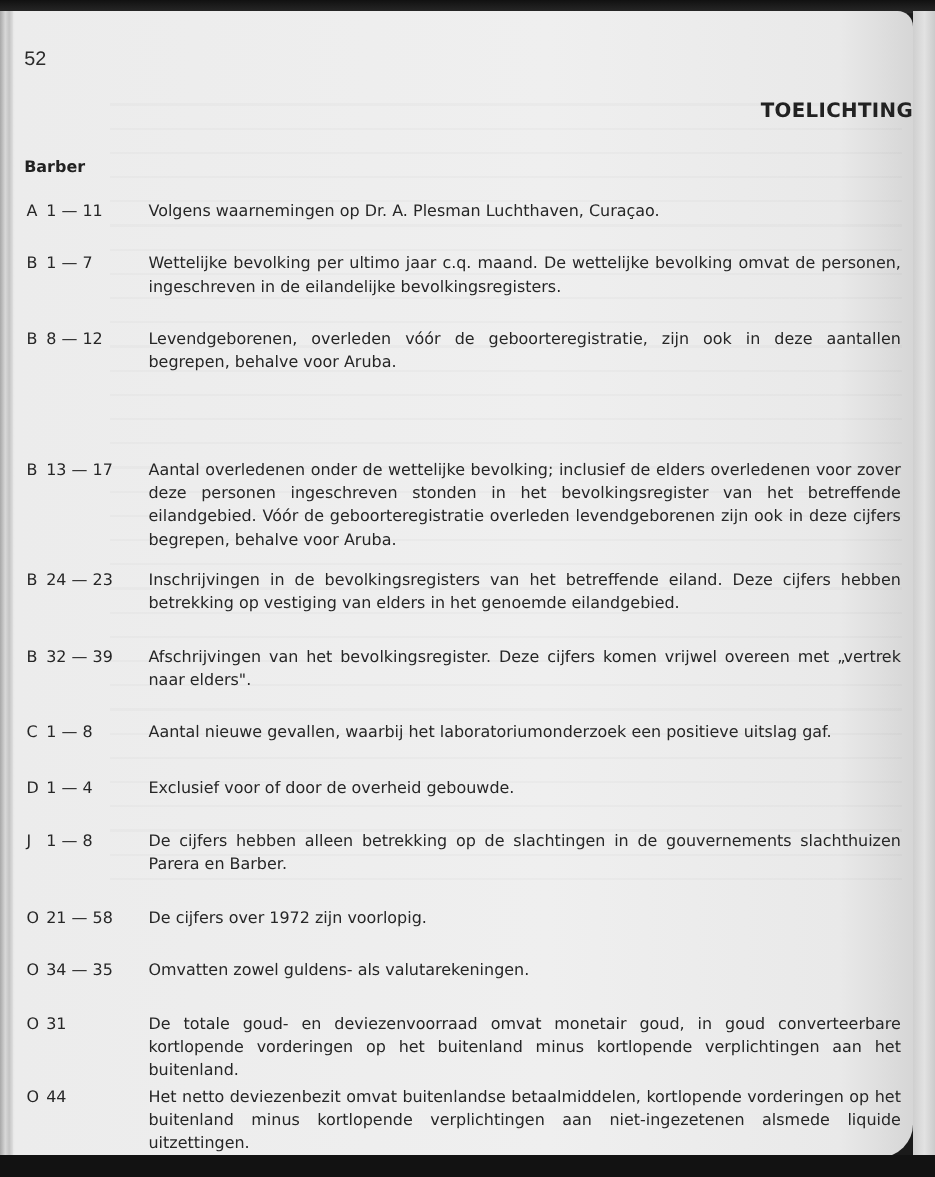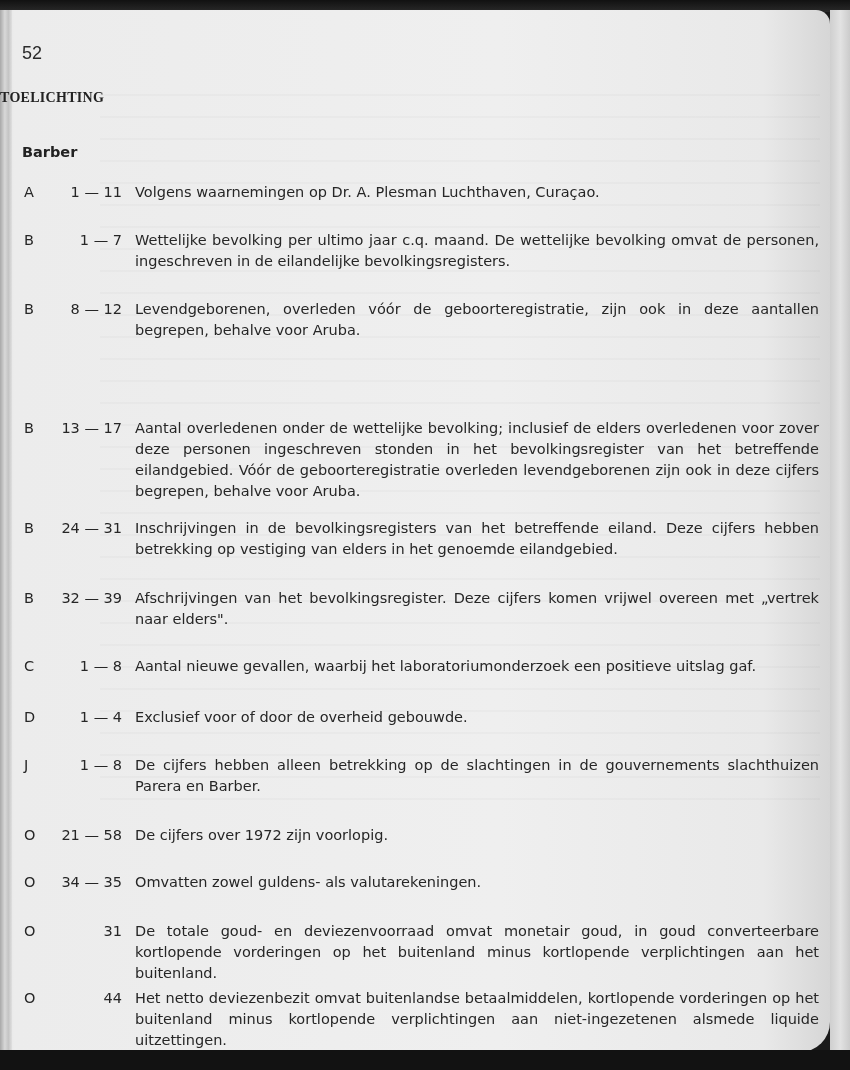--- a/index.html
+++ b/index.html
@@ -31,30 +31,30 @@
       position: absolute; left: 100px; top: 70px; width: 720px; height: 720px;
       background:
         repeating-linear-gradient(0deg, rgba(0,0,0,0.025) 0 2px, transparent 2px 22px);
       opacity: 0.9;
     }
     .page-number {
       position: absolute; left: 22px; top: 33px;
       font-family: Liberation Sans, sans-serif; font-size: 18px; color: #2b2b2b;
     }
     .title {
-      position: absolute; left: 0; width: 830px; top: 80px; text-align: left;
-      font-size: 14px; font-weight: bold; color: #222; letter-spacing: 0.3px; font-family: Liberation Serif, serif;
+      position: absolute; left: 0; width: 830px; top: 80px; text-align: right;
+      font-size: 18px; font-weight: bold; color: #222; letter-spacing: 0.3px;
     }
     .kolom {
       position: absolute; left: 22px; top: 134px; font-size: 14.5px; color: #222;
       font-weight: bold;
     }
     .entry { position: absolute; left: 0; width: 830px; color: #262626; font-size: 14.5px; line-height: 21px; }
     .entry .letter { position: absolute; left: 24px; width: 18px; }
-    .entry .range { position: absolute; left: 42px; width: 80px; text-align: right; white-space: nowrap; }
+    .entry .range { position: absolute; left: 42px; width: 80px; white-space: nowrap; }
     .entry .text { position: absolute; left: 135px; width: 684px; text-align: justify; }
     .entry .text p { margin: 0 0 15px 0; }
     .entry .text p:last-child { margin-bottom: 0; }
     .bottom-dark {
       position: absolute; left: 0; bottom: 0; width: 850px; height: 20px; background: #121212;
     }
   </style>
 </head>
 <body>
 
@@ -95,21 +95,21 @@
   <div class="entry" style="top:408px">
     <span class="letter">B</span>
     <span class="range">13 — 17</span>
     <div class="text">
         <p>Aantal overledenen onder de wettelijke bevolking; inclusief de elders overledenen voor zover deze personen ingeschreven stonden in het bevolkingsregister van het betreffende eilandgebied. Vóór de geboorteregistratie overleden levendgeborenen zijn ook in deze cijfers begrepen, behalve voor Aruba.</p>
       </div>
   </div>
 
   <div class="entry" style="top:508px">
     <span class="letter">B</span>
-    <span class="range">24 — 31</span>
+    <span class="range">24 — 23</span>
     <div class="text">
         <p>Inschrijvingen in de bevolkingsregisters van het betreffende eiland. Deze cijfers hebben betrekking op vestiging van elders in het genoemde eilandgebied.</p>
       </div>
   </div>
 
   <div class="entry" style="top:578px">
     <span class="letter">B</span>
     <span class="range">32 — 39</span>
     <div class="text">
         <p>Afschrijvingen van het bevolkingsregister. Deze cijfers komen vrijwel overeen met „vertrek naar elders".</p>

